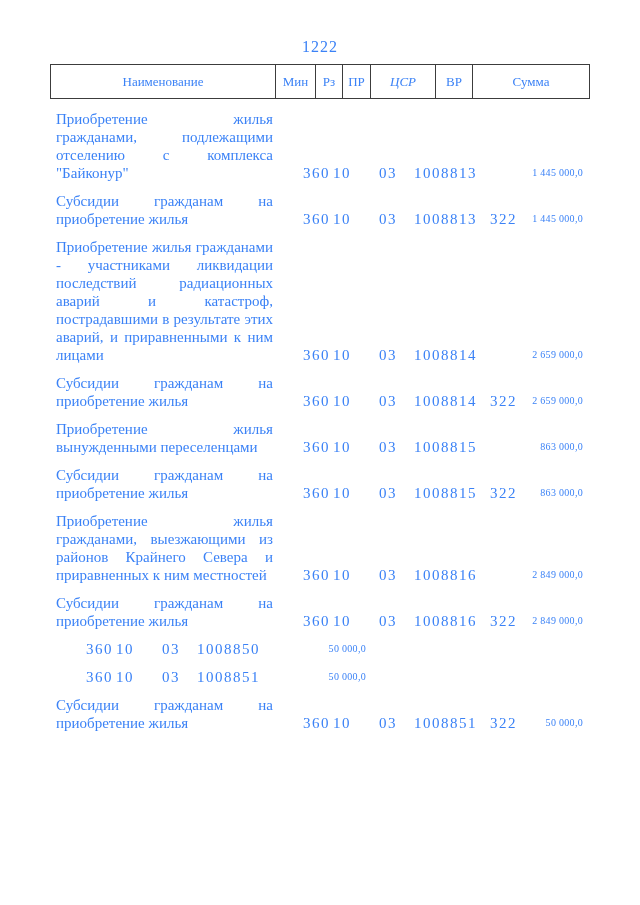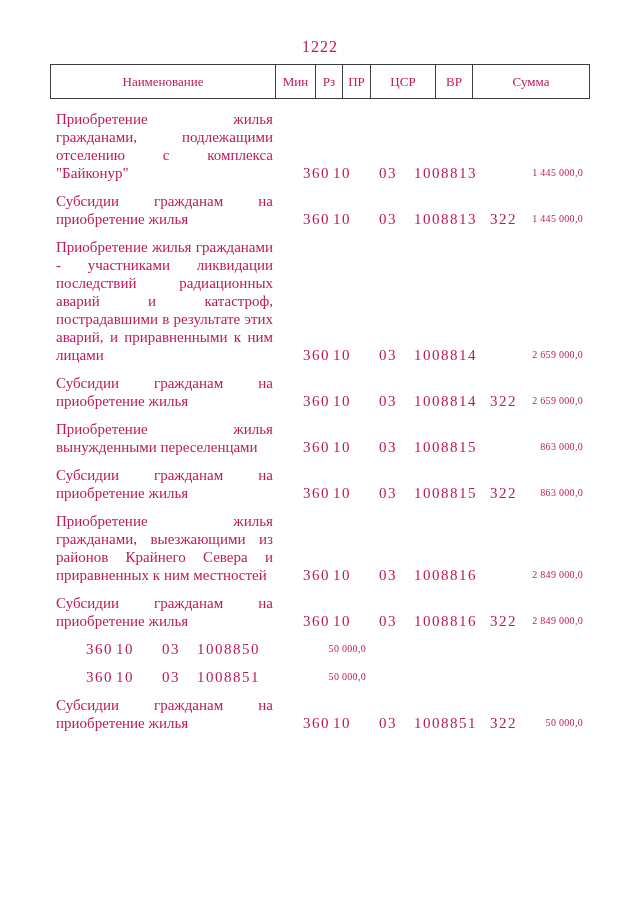--- a/index.html
+++ b/index.html
@@ -2,21 +2,21 @@
 <html><head>
 <meta charset="utf-8">
 <style>
   html, body { margin: 0; padding: 0; background: #ffffff; }
   .page {
     position: relative;
     width: 640px;
     height: 880px;
     background: #ffffff;
     font-family: "Liberation Serif", serif;
-    color: #be185d;
+    color: #3b82f6;
     overflow: hidden;
   }
   .page-number {
     padding-top: 38px;
     text-align: center;
     font-size: 16px;
     line-height: 17px;
     letter-spacing: 1px;
   }
   .header-table {
@@ -33,21 +33,21 @@
     display: flex;
     align-items: center;
     justify-content: center;
     font-size: 13px;
     white-space: nowrap;
   }
   .h-name { width: 225px; }
   .h-min  { width: 40px; }
   .h-rz   { width: 27px; }
   .h-pr   { width: 28px; }
-  .h-csr  { width: 65px; }
+  .h-csr  { width: 65px; font-style: italic; }
   .h-vr   { width: 37px; }
   .h-sum  { flex: 1; border-right: none; }
 
   .rows { margin-left: 56px; width: 527px; }
   .row {
     display: flex;
     align-items: flex-end;
     margin-top: 10px;
     font-size: 15px;
     line-height: 18px;

